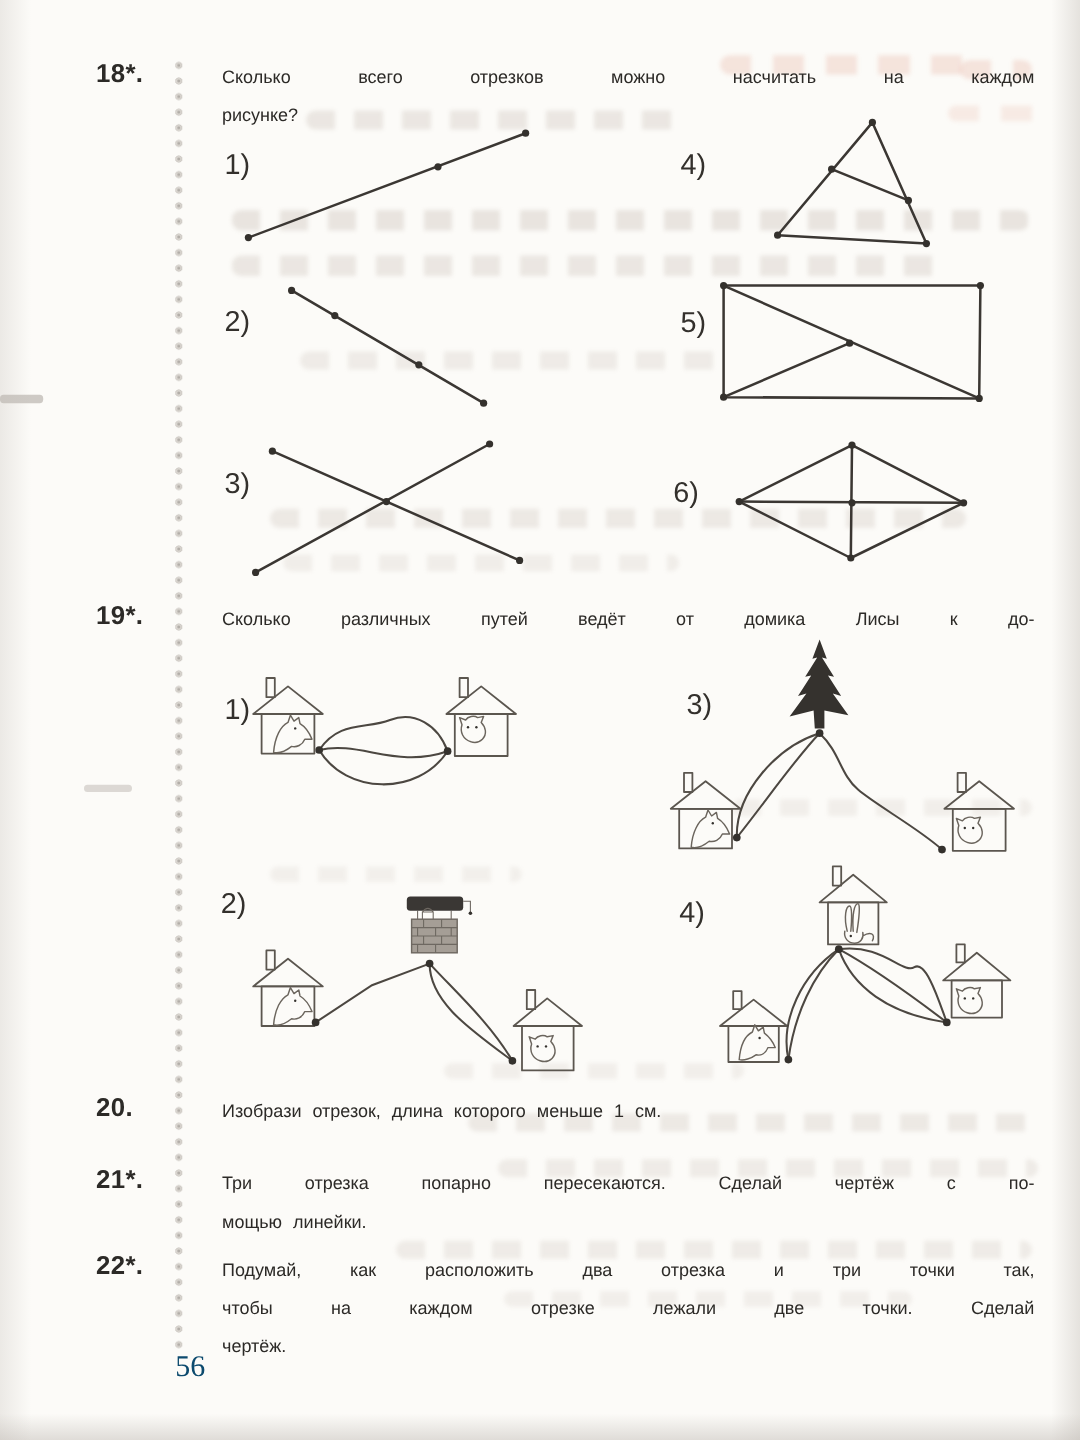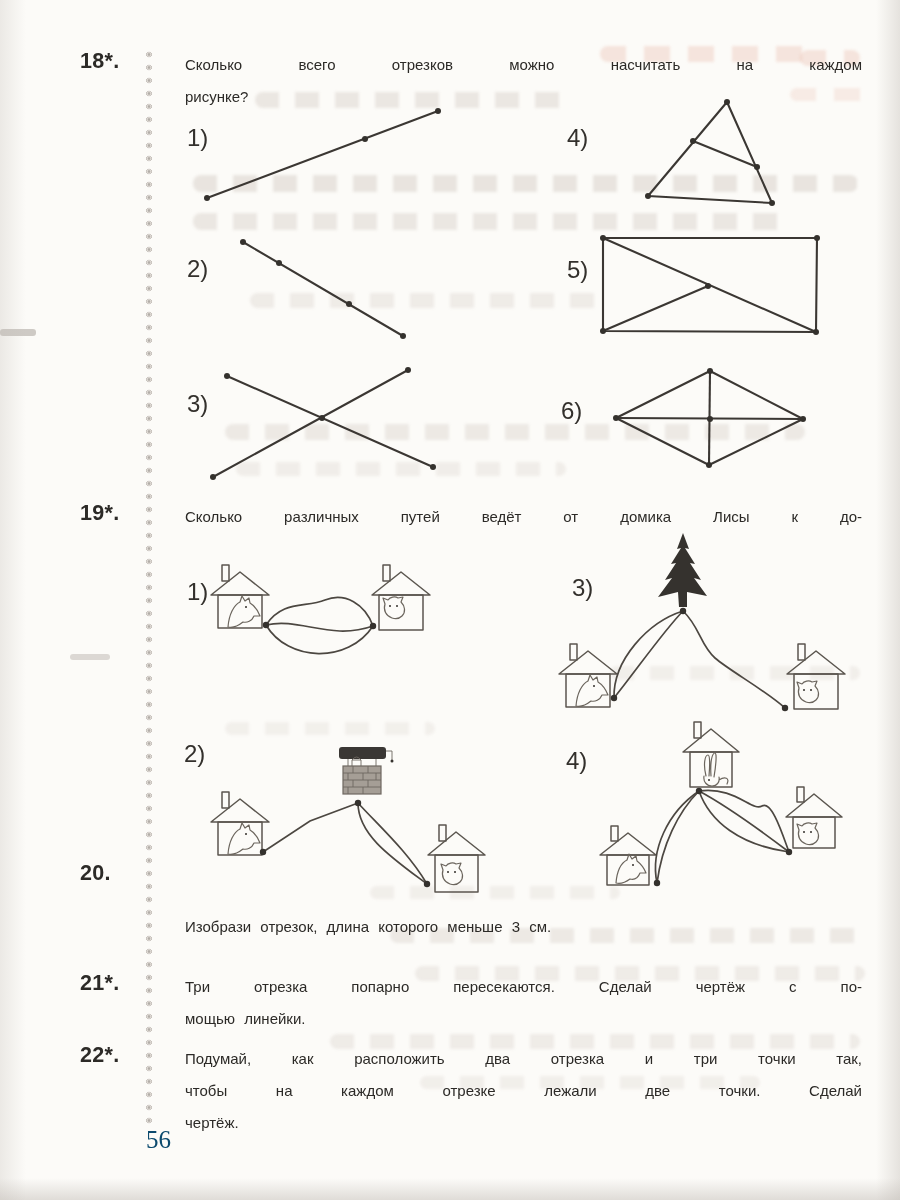--- a/index.html
+++ b/index.html
@@ -117,23 +117,23 @@
   <div class="pnum" style="top:501px">19*.</div>
   <div class="ptext" style="top:501px">
     <div class="tl jl">Сколько различных путей ведёт от домика Лисы к до-</div>
   </div>
 
   <div class="flabel" style="left:187px;top:578px">1)</div>
   <div class="flabel" style="left:184px;top:740px">2)</div>
   <div class="flabel" style="left:572px;top:574px">3)</div>
   <div class="flabel" style="left:566px;top:747px">4)</div>
 
-  <div class="pnum" style="top:861px">20.</div>
+  <div class="pnum" style="top:911px">20.</div>
   <div class="ptext" style="top:911px">
-    <div class="tl">Изобрази отрезок, длина которого меньше 3 см.</div>
+    <div class="tl">Изобрази отрезок, длина которого меньше 1 см.</div>
   </div>
 
   <div class="pnum" style="top:971px">21*.</div>
   <div class="ptext" style="top:971px">
     <div class="tl jl">Три отрезка попарно пересекаются. Сделай чертёж с по-</div>
     <div class="tl">мощью линейки.</div>
   </div>
 
   <div class="pnum" style="top:1043px">22*.</div>
   <div class="ptext" style="top:1043px">

